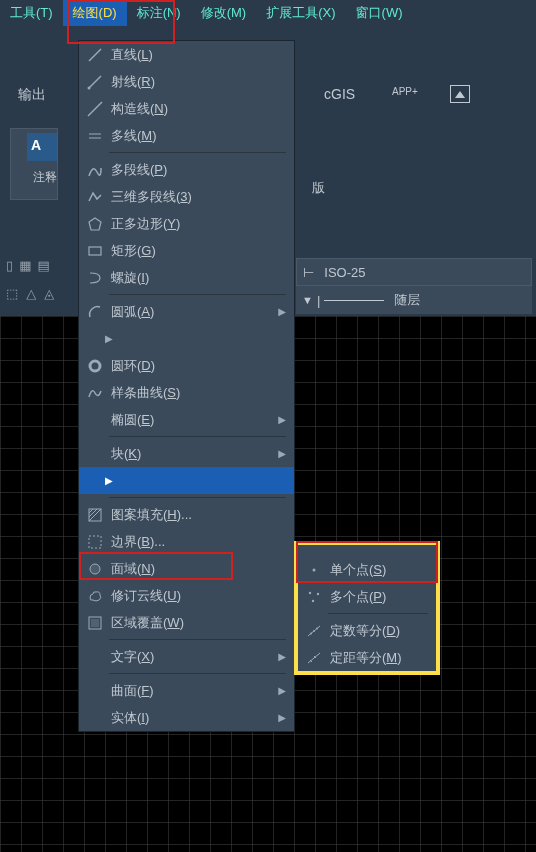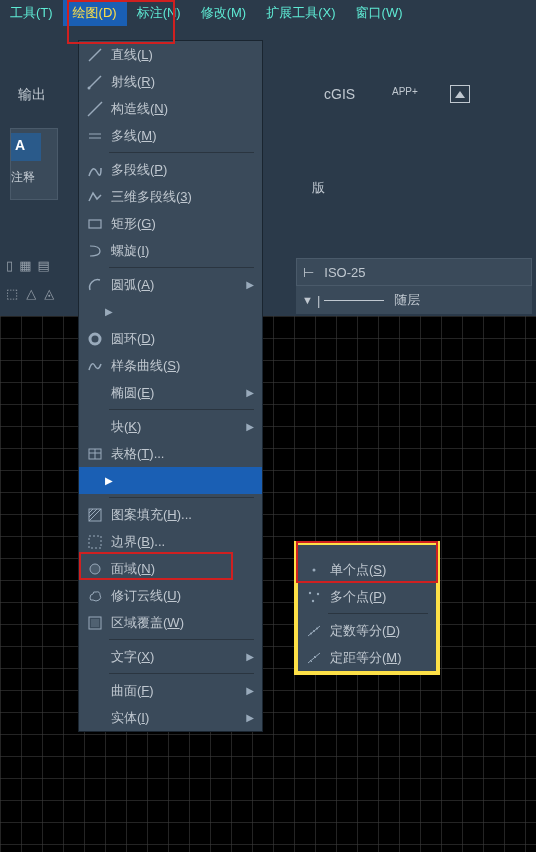--- a/index.html
+++ b/index.html
@@ -91,21 +91,21 @@
     .annotation-panel {
       position: absolute;
       top: 128px;
       left: 10px;
       width: 48px;
       height: 72px;
       background: #3a4a5a;
       border: 1px solid #4a5a6a;
       display: flex;
       flex-direction: column;
-      align-items: flex-start;
+      align-items: flex-end;
     }
     .annotation-icon {
       width: 30px;
       height: 28px;
       background: #2a5a8a;
       margin-top: 4px;
       display: flex;
     }
     .annotation-icon::before {
       content: "A";
@@ -195,21 +195,21 @@
         linear-gradient(rgba(60,60,60,0.6) 1px, transparent 1px),
         linear-gradient(90deg, rgba(60,60,60,0.6) 1px, transparent 1px);
       background-size: 21px 22px;
     }
     
     
     .dropdown-menu {
       position: absolute;
       top: 40px;
       left: 78px;
-      width: 185px;
+      width: 217px;
       background: #3a4a5a;
       border: 1px solid #1a2530;
       z-index: 50;
     }
     .menu-item {
       display: flex;
       align-items: center;
       height: 27px;
       padding: 0 8px 0 6px;
       cursor: pointer;
@@ -376,20 +376,28 @@
       <span class="menu-icon">
         <svg width="16" height="16">
           <path d="M2 12 L6 4 L10 10 L14 6" stroke="#9ab" fill="none" stroke-width="1.5"></path>
         </svg>
       </span>
       <span class="menu-label">三维多段线(<u>3</u>)</span>
     </div>
     <div class="menu-item">
       <span class="menu-icon">
         <svg width="16" height="16">
+          <polygon points="8,2 14,6 12,14 4,14 2,6" stroke="#9ab" fill="none" stroke-width="1.2"></polygon>
+        </svg>
+      </span>
+      <span class="menu-label">正多边形(<u>Y</u>)</span>
+    </div>
+    <div class="menu-item">
+      <span class="menu-icon">
+        <svg width="16" height="16">
           <rect x="2" y="4" width="12" height="8" stroke="#9ab" fill="none" stroke-width="1.2"></rect>
         </svg>
       </span>
       <span class="menu-label">矩形(<u>G</u>)</span>
     </div>
     <div class="menu-item">
       <span class="menu-icon">
         <svg width="16" height="16">
           <path d="M3 3 Q13 3 13 8 Q13 13 3 13" stroke="#9ab" fill="none" stroke-width="1.2"></path>
         </svg>
@@ -429,30 +437,20 @@
     <div class="menu-item">
       <span class="menu-icon"></span>
       <span class="menu-label">椭圆(<u>E</u>)</span>
       <span class="menu-arrow">▶</span>
     </div>
     <div class="menu-sep"></div>
     <div class="menu-item">
       <span class="menu-icon"></span>
       <span class="menu-label">块(<u>K</u>)</span>
       <span class="menu-arrow">▶</span>
-    </div>
-    <div class="menu-item">
-      <span class="menu-icon">
-        <svg width="16" height="16">
-          <rect x="2" y="3" width="12" height="10" stroke="#9ab" fill="none"></rect>
-          <line x1="2" y1="7" x2="14" y2="7" stroke="#9ab"></line>
-          <line x1="8" y1="3" x2="8" y2="13" stroke="#9ab"></line>
-        </svg>
-      </span>
-      <span class="menu-label">表格(<u>T</u>)...</span>
     </div>
     <div class="menu-item highlighted">
       <span class="menu-icon"></span>
       <span class="menu-arrow">▶</span>
     </div>
     <div class="menu-sep"></div>
     <div class="menu-item">
       <span class="menu-icon">
         <svg width="16" height="16">
           <rect x="2" y="2" width="12" height="12" stroke="#9ab" fill="none"></rect>

